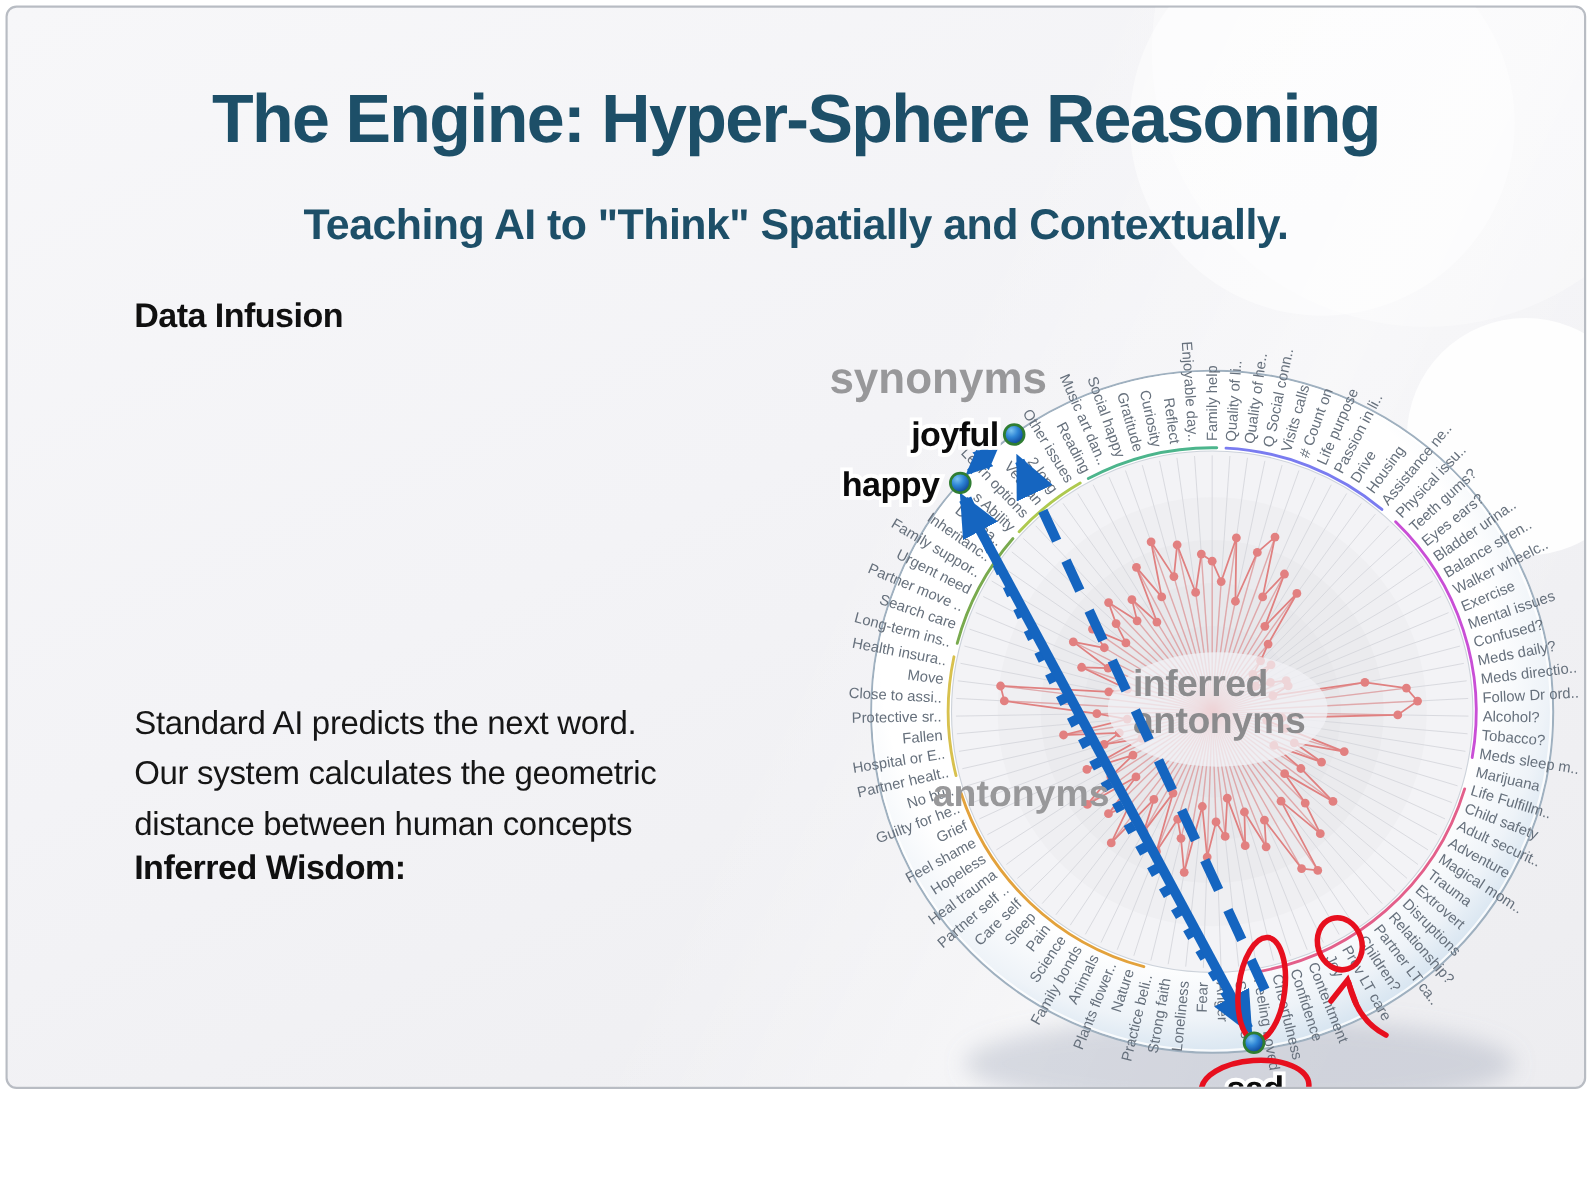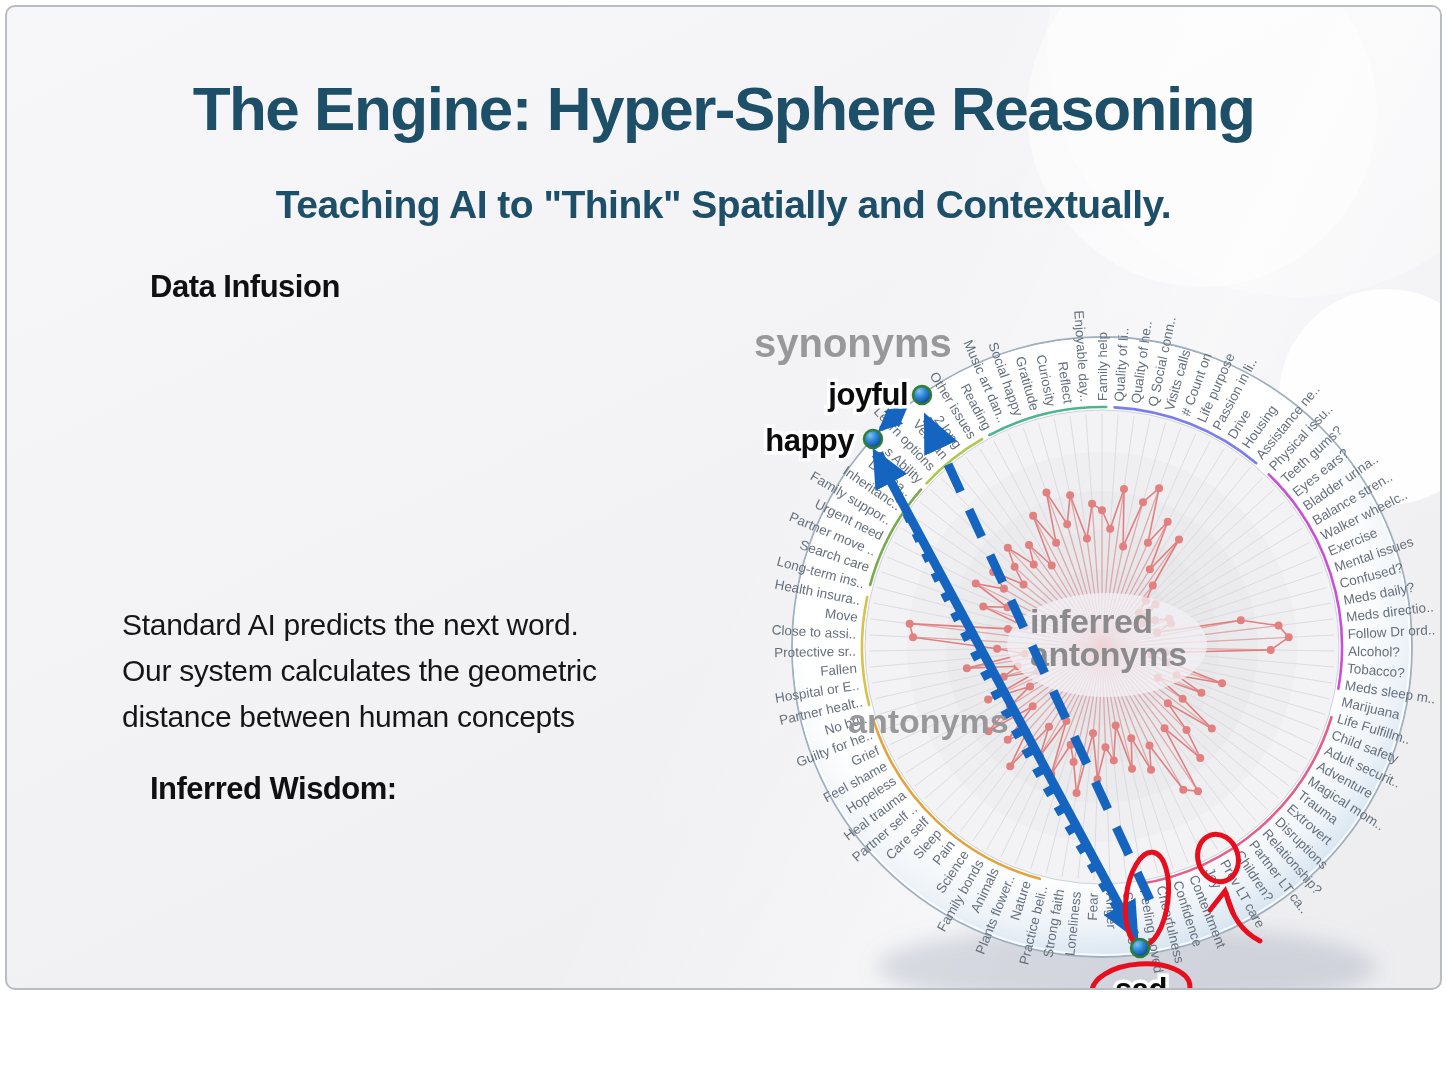--- a/index.html
+++ b/index.html
@@ -8,24 +8,24 @@
          background:linear-gradient(155deg,#f7f7f9 0%,#f3f3f6 45%,#ededf0 100%);}
   .sheen{position:absolute;inset:0;background:linear-gradient(115deg,rgba(255,255,255,0) 52%,rgba(255,255,255,.45) 72%,rgba(255,255,255,0) 88%);pointer-events:none;}
   .deco{position:absolute;border-radius:50%;pointer-events:none;}
   .deco1{left:1020px;top:-70px;width:350px;height:350px;background:rgba(255,255,255,.5);}
   .deco2{left:1272px;top:282px;width:216px;height:216px;background:rgba(255,255,255,.88);}
   .deco3{left:1040px;top:-210px;width:500px;height:500px;background:rgba(255,255,255,.35);}
   .title{position:absolute;left:0;top:66px;width:100%;text-align:center;
          font-size:62px;font-weight:bold;letter-spacing:-1.5px;color:#1d4f68;}
   .subtitle{position:absolute;left:0;top:176px;width:100%;text-align:center;
          font-size:39px;font-weight:bold;letter-spacing:-0.5px;color:#1d4f68;}
-  .sec-head{position:absolute;left:115px;width:640px;font-size:31px;font-weight:bold;color:#101010;letter-spacing:-0.5px;margin-left:28px;}
+  .sec-head{position:absolute;left:115px;width:640px;font-size:31px;font-weight:bold;color:#101010;letter-spacing:-0.5px;}
   .sec-body{position:absolute;left:115px;width:650px;font-size:30px;color:#161616;line-height:46px;
             letter-spacing:-0.3px;white-space:pre-line;}
-  .h1{top:262px}.b1{top:326px}.h2{top:540px}.b2{top:595px}.h3{top:764px}.b3{top:826px}
+  .h1{top:262px}.b1{top:326px}.h2{top:540px}.b2{top:628px}.h3{top:764px}.b3{top:826px}
   .slide-number{position:absolute;left:38px;top:1000px;font-size:36px;font-weight:bold;color:#a8a8aa;text-decoration:underline;}
   svg.chart{position:absolute;left:0;top:0;width:1447px;height:1087px;}
   text.rim-label{font-family:"Liberation Sans",sans-serif;font-size:13.5px;fill:#66707c;}
   text.gray-word{font-family:"Liberation Sans",sans-serif;font-weight:bold;fill:#98989a;}
   text.center-word{font-family:"Liberation Sans",sans-serif;font-weight:bold;fill:#8b8b8d;letter-spacing:-0.5px;}
   text.concept-word{font-family:"Liberation Sans",sans-serif;font-weight:bold;font-size:31px;fill:#0b0b0b;
         stroke:#ffffff;stroke-width:7px;paint-order:stroke;letter-spacing:-0.5px;}
 </style>
 </head>
 <body>

